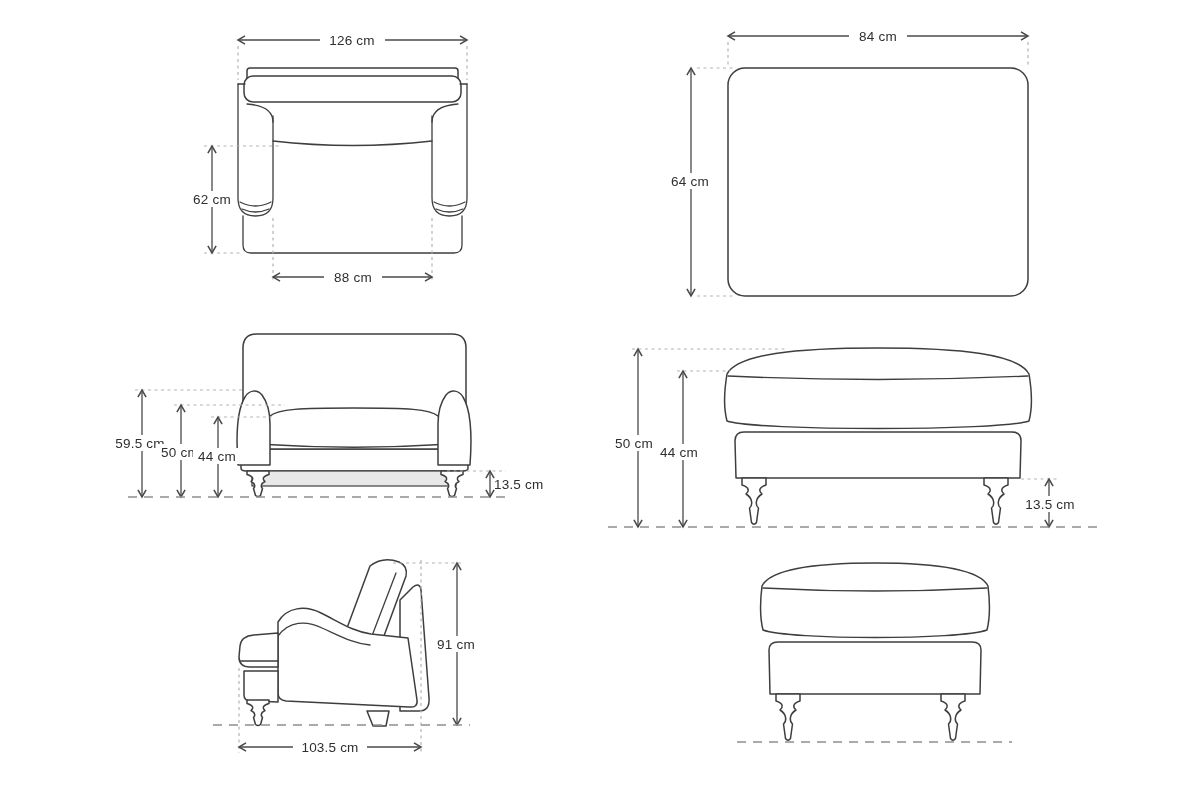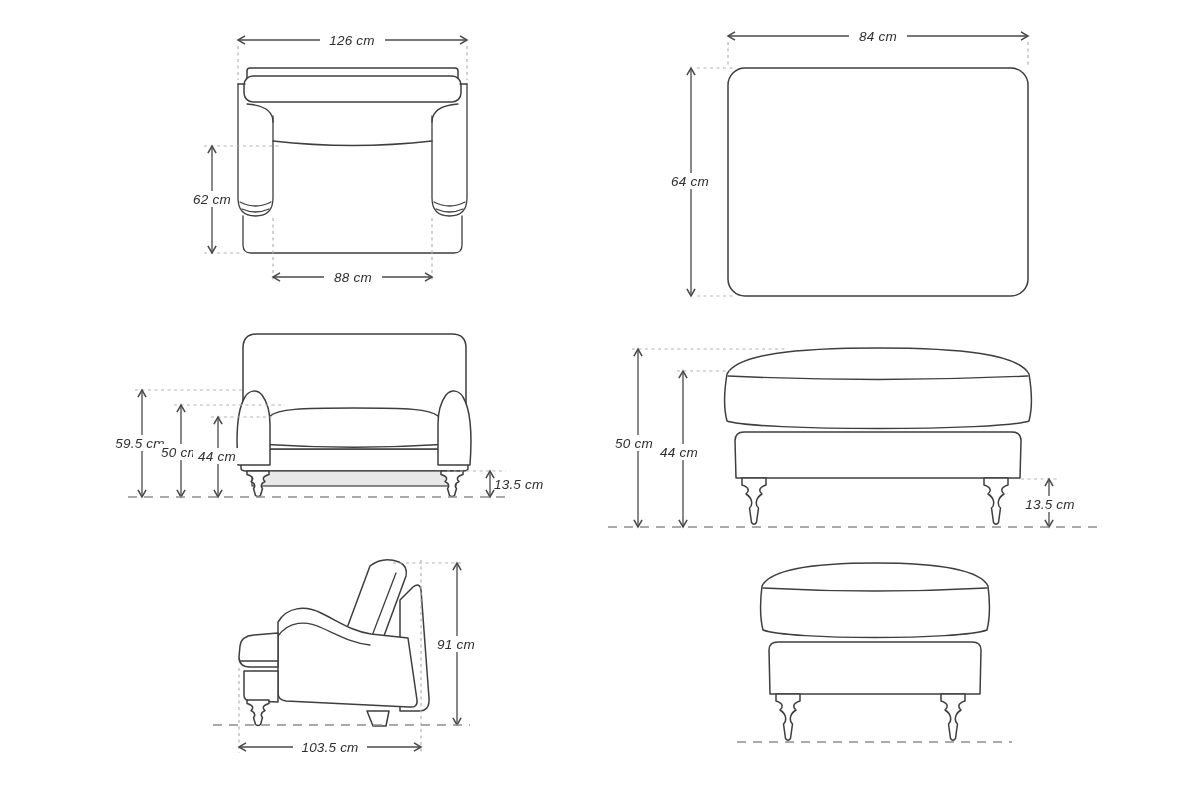--- a/index.html
+++ b/index.html
@@ -1,16 +1,16 @@
 <!DOCTYPE html>
 <html><head>
 <meta charset="utf-8">
 <style>
   html,body{margin:0;padding:0;background:#fff;}
-  .stage{position:relative;width:1200px;height:800px;background:#ffffff;overflow:hidden;font-style:italic;}
+  .stage{position:relative;width:1200px;height:800px;background:#ffffff;overflow:hidden;}
   svg{display:block;font-family:"Liberation Sans",sans-serif;}
   .ol{fill:#ffffff;stroke:#3e3e3e;stroke-width:1.5;stroke-linejoin:round;}
   .ln{fill:none;stroke:#3e3e3e;stroke-width:1.3;stroke-linecap:round;}
   .dim{fill:none;stroke:#4a4a4a;stroke-width:1.3;}
   .ext{fill:none;stroke:#b3b3b3;stroke-width:1.2;stroke-dasharray:3,3.5;}
   .ground{fill:none;stroke:#8f8f8f;stroke-width:1.6;stroke-dasharray:9,7;}
   .strip{fill:#e8e8e8;stroke:#3e3e3e;stroke-width:1.2;}
   .lbl{font-size:13.5px;fill:#2f2f2f;letter-spacing:.2px;}
   .lbl-bg{fill:#ffffff;}
 </style>

